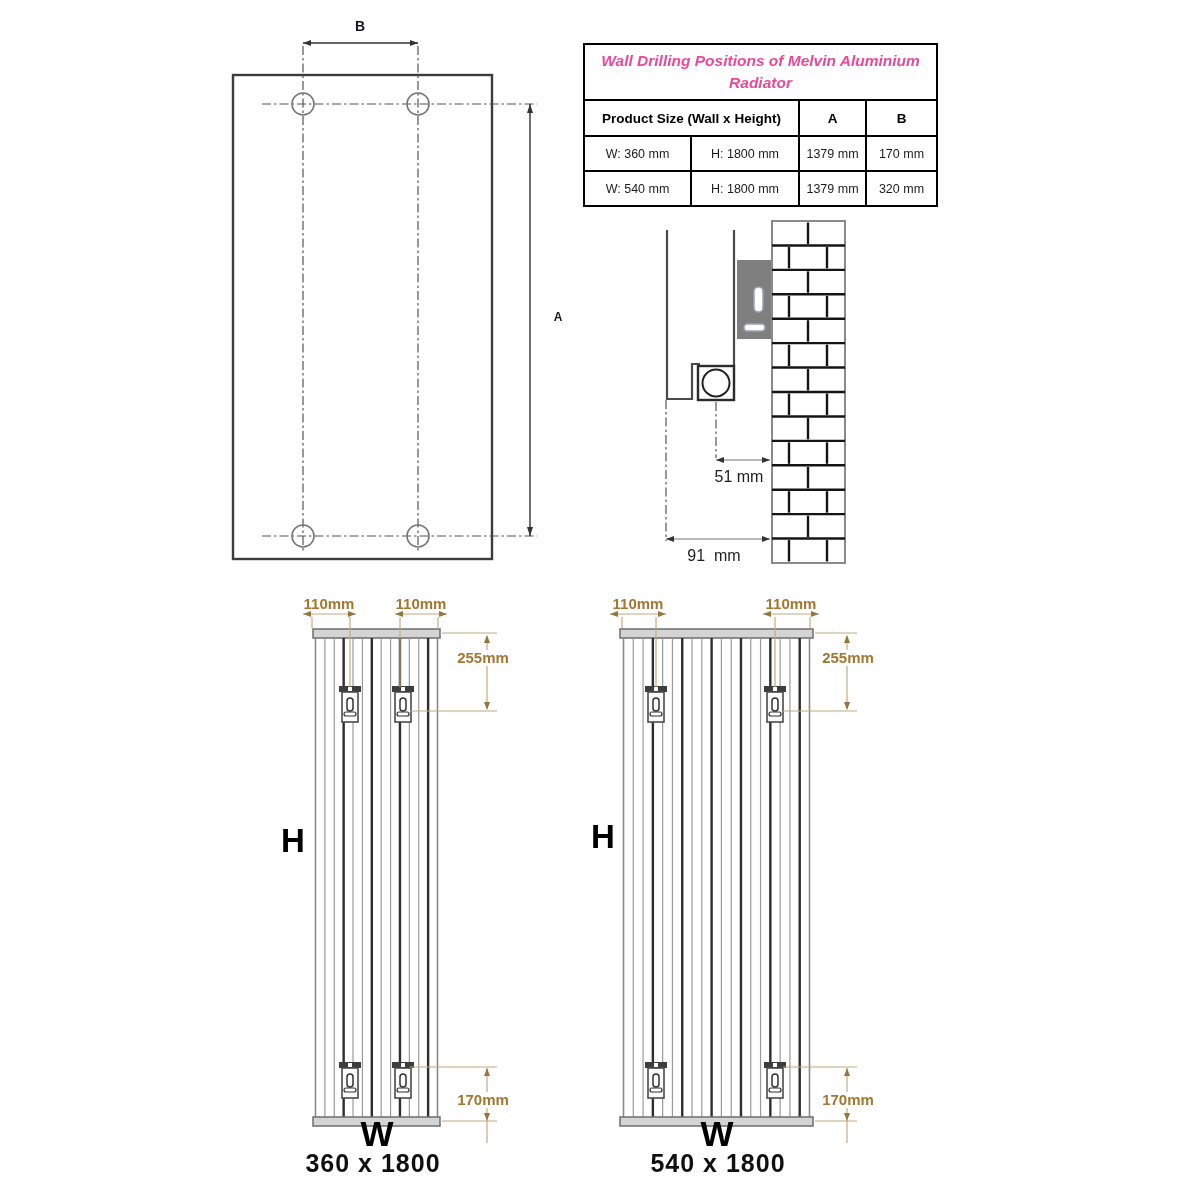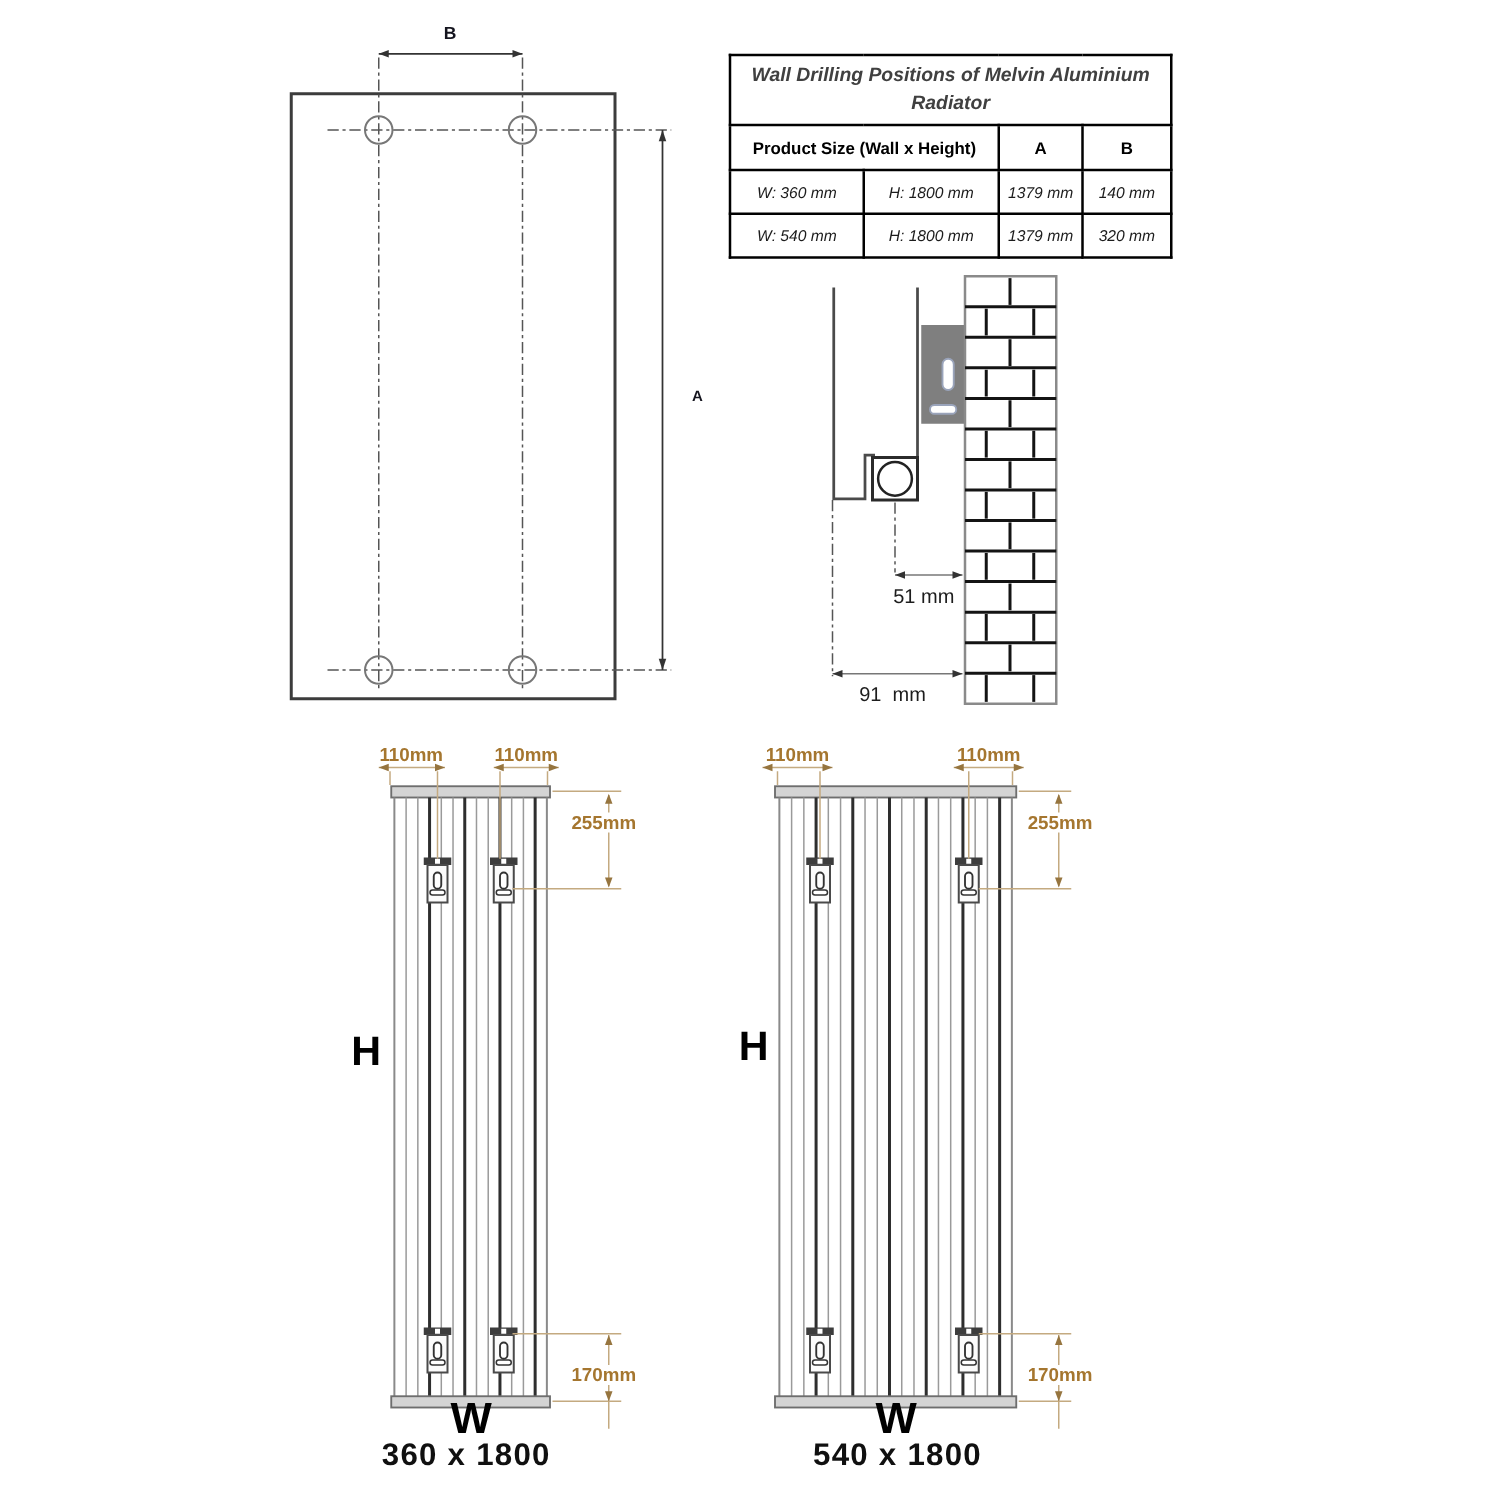--- a/index.html
+++ b/index.html
@@ -8,24 +8,24 @@
   .canvas svg{position:absolute;overflow:visible;}
   #drill-svg{left:215px;top:5px;}
   #side-svg{left:640px;top:210px;}
   #rad360-svg{left:270px;top:590px;}
   #rad540-svg{left:580px;top:590px;}
 
   
   .spec-table{position:absolute;left:583px;top:43px;width:353px;border-collapse:collapse;
               table-layout:fixed;background:#fff;}
   .spec-table td{border:2px solid #000;text-align:center;vertical-align:middle;padding:0;}
-  .title-cell{color:#404040;font-weight:bold;font-style:italic;font-size:15.5px;
+  .title-cell{color:#ec4899;font-weight:bold;font-style:italic;font-size:15.5px;
               height:54px;line-height:1.45;padding:2px 10px;}
   .header-cell{font-weight:bold;font-size:13.5px;height:34px;color:#000;}
-  .data-cell{font-size:12.5px;height:33px;color:#1c1c1c;font-style:italic;}
+  .data-cell{font-size:12.5px;height:33px;color:#1c1c1c;}
 
   
   .ab-label{fill:#15151f;font-weight:bold;font-size:14px;text-anchor:middle;}
   .a-label{font-size:12px;}
   .mm-black{fill:#1d1d1d;font-size:16px;text-anchor:middle;}
   .dim-tan{fill:#a5762f;font-weight:bold;font-size:15px;text-anchor:middle;}
   .hw-label{fill:#000;font-weight:bold;font-size:33px;text-anchor:middle;}
   .w-label{font-size:35px;}
   .caption{fill:#101010;font-weight:bold;font-size:25px;text-anchor:middle;letter-spacing:1px;}
 
@@ -89,21 +89,21 @@
     </tr>
     <tr>
       <td class="header-cell" colspan="2">Product Size (Wall x Height)</td>
       <td class="header-cell">A</td>
       <td class="header-cell">B</td>
     </tr>
     <tr>
       <td class="data-cell">W: 360 mm</td>
       <td class="data-cell">H: 1800 mm</td>
       <td class="data-cell">1379 mm</td>
-      <td class="data-cell">140 mm</td>
+      <td class="data-cell">170 mm</td>
     </tr>
     <tr>
       <td class="data-cell">W: 540 mm</td>
       <td class="data-cell">H: 1800 mm</td>
       <td class="data-cell">1379 mm</td>
       <td class="data-cell">320 mm</td>
     </tr>
   </tbody>
     </table>
 

